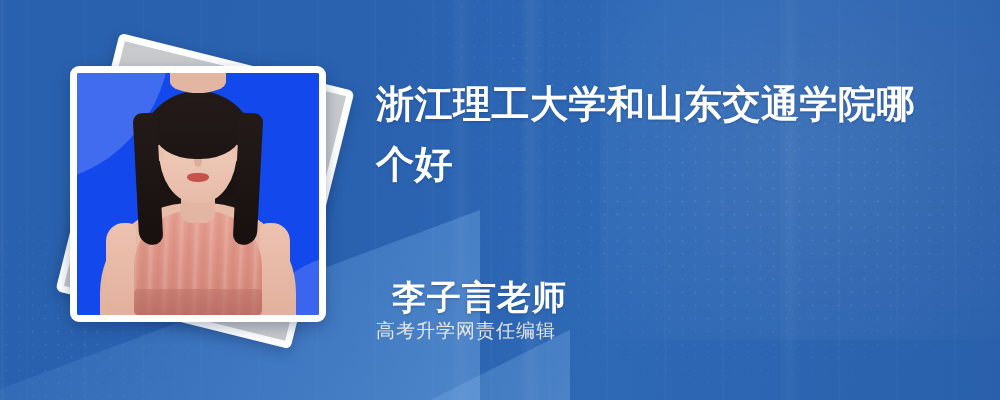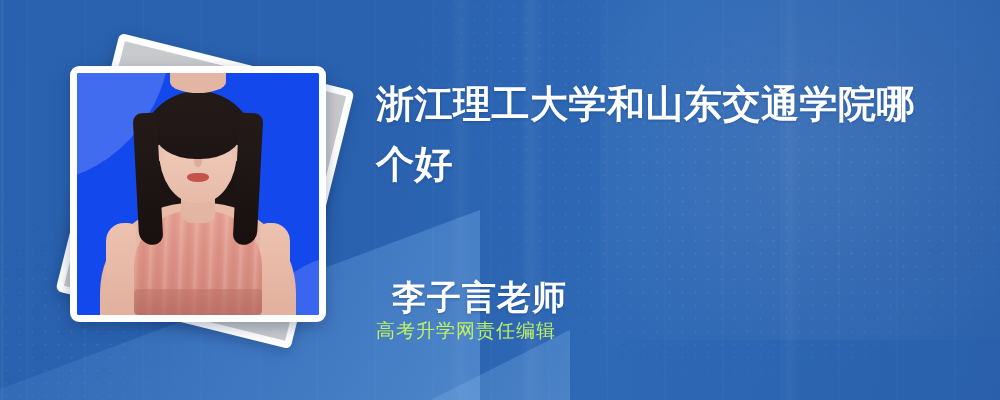--- a/index.html
+++ b/index.html
@@ -262,21 +262,21 @@
     left: 16px; top: 275px;
     color: #ffffff;
     font-size: 34px;
     font-weight: 700;
     letter-spacing: 1px;
     text-shadow: 0 1px 3px rgba(10,35,80,0.30);
   }
   .author-role {
     position: absolute;
     left: 0; top: 318px;
-    color: #bef264;
+    color: #e5e5e5;
     font-size: 19px;
     font-weight: 400;
     letter-spacing: 1px;
   }
 </style>
 </head>
 <body>
 
 <div id="stage">
 

